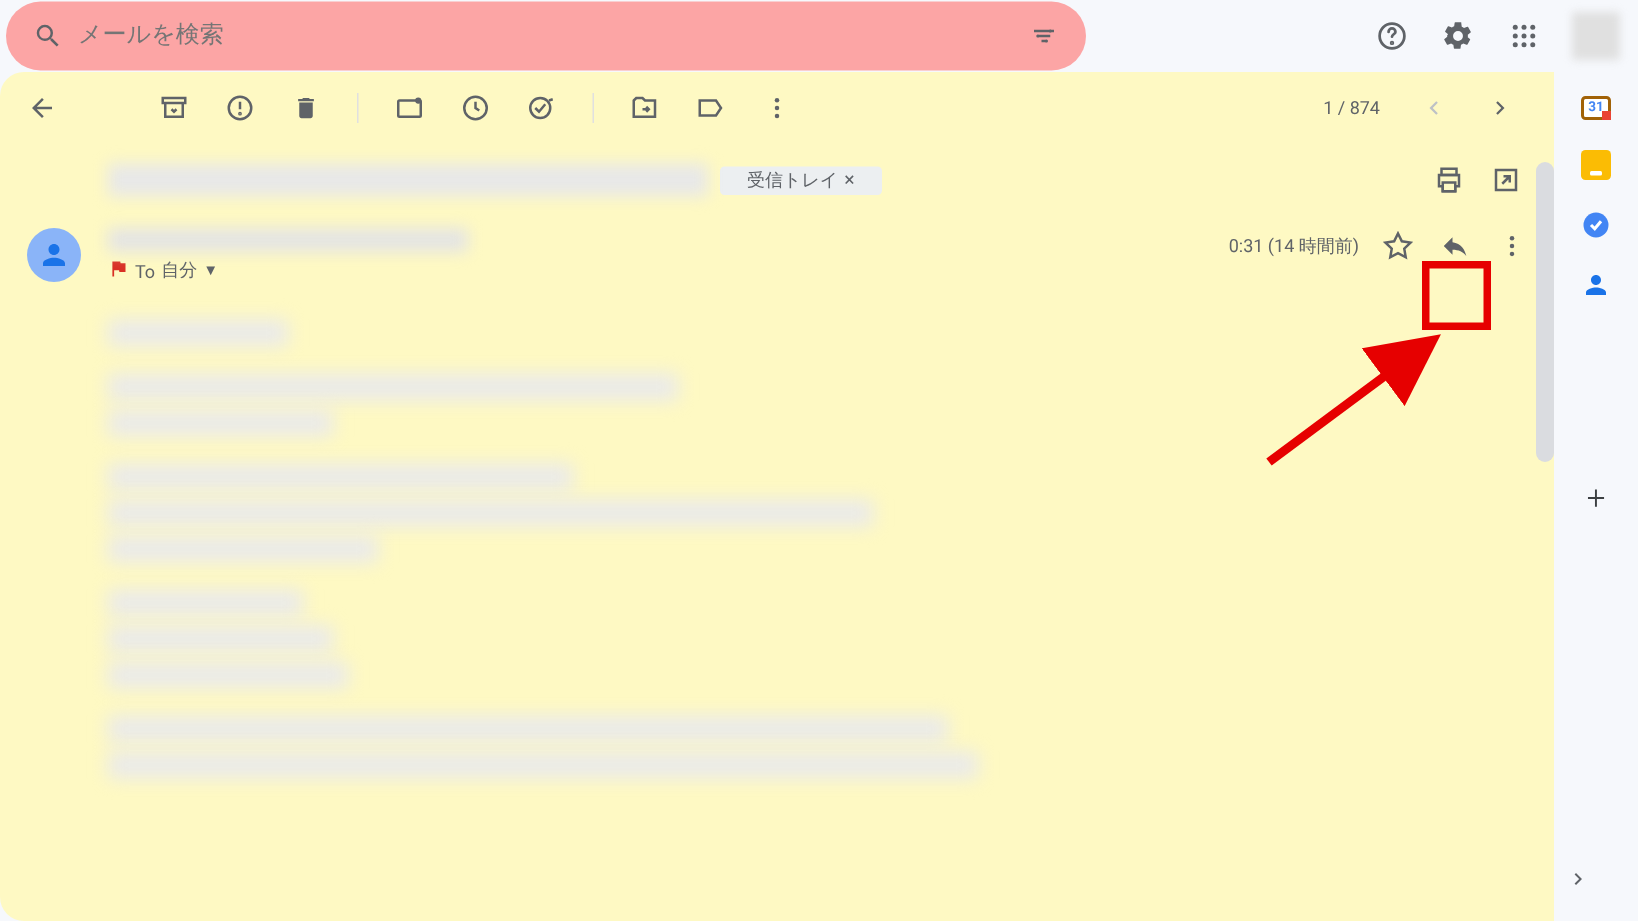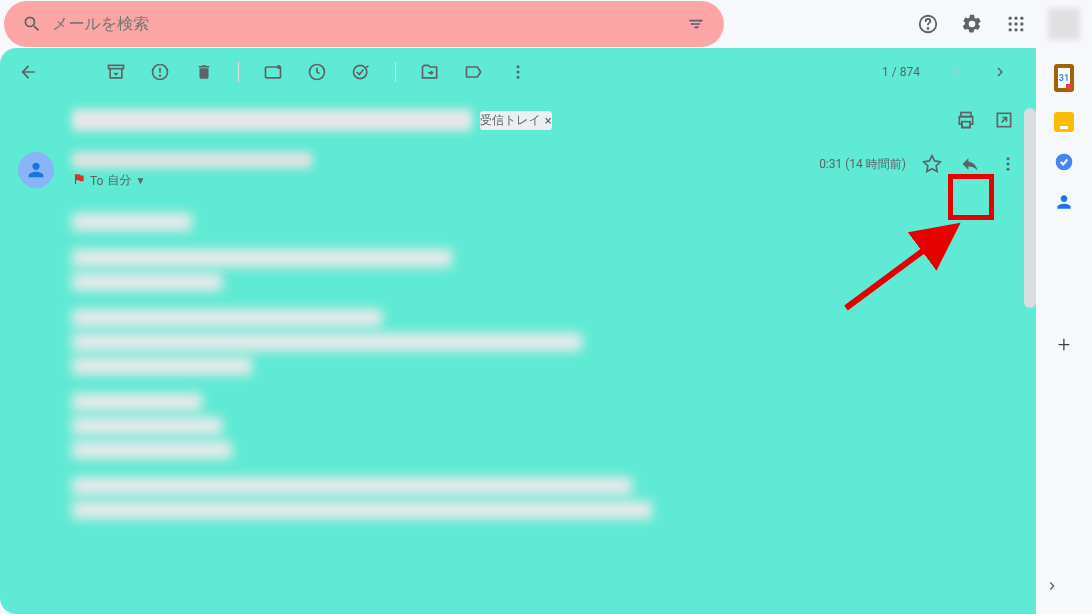--- a/index.html
+++ b/index.html
@@ -7,33 +7,33 @@
     
     .header { height: 48px; display: flex; align-items: center; padding: 0 8px; gap: 8px; }
     .search-bar { flex: 0 0 720px; height: 46px; background: #fca5a5; border-radius: 24px; display: flex; align-items: center; padding: 0 8px; margin-left: -4px; }
     .search-bar .icon-btn { width: 40px; height: 40px; display: flex; align-items: center; justify-content: center; color: #5f6368; border-radius: 50%; }
     .search-input { flex: 1; border: none; background: transparent; font-size: 16px; color: #5f6368; outline: none; }
     .header-right { margin-left: auto; display: flex; align-items: center; gap: 4px; padding-right: 4px; }
     .icon-btn { width: 40px; height: 40px; display: flex; align-items: center; justify-content: center; color: #5f6368; border-radius: 50%; cursor: pointer; }
     .avatar-block { width: 32px; height: 32px; background: #e0e0e0; border-radius: 2px; margin-left: 8px; filter: blur(3px); }
     
     .main-wrap { display: flex; height: calc(100% - 48px); }
-    .content { flex: 1; background: #5eead4; border-radius: 16px 0 0 16px; margin-left: 0; position: relative; overflow: hidden; }
+    .content { flex: 1; background: #fef9c3; border-radius: 16px 0 0 16px; margin-left: 0; position: relative; overflow: hidden; }
     .sidepanel { width: 56px; background: #f6f8fc; display: flex; flex-direction: column; align-items: center; padding-top: 16px; gap: 20px; }
     
     .toolbar { height: 48px; display: flex; align-items: center; padding: 0 16px; border-bottom: none; }
     .toolbar-left { display: flex; align-items: center; gap: 20px; }
     .toolbar-sep { width: 1px; height: 20px; background: #e0e0e0; margin: 0 2px; }
     .toolbar-right { margin-left: auto; display: flex; align-items: center; gap: 4px; color: #5f6368; font-size: 12px; }
     .pagecount { margin-right: 12px; }
     
     .email-area { padding: 12px 16px 0 72px; position: relative; }
     .subject-row { display: flex; align-items: center; gap: 8px; margin-bottom: 20px; }
     .subject-blur { flex: 0 1 auto; height: 22px; background: #e8e8e8; filter: blur(5px); }
-    .inbox-chip { background: #eceff1; color: #5f6368; font-size: 12px; padding: 1px 0; border-radius: 3px; display: flex; align-items: center; gap: 4px; }
+    .inbox-chip { background: #eceff1; color: #5f6368; font-size: 12px; padding: 1px 18px; border-radius: 3px; display: flex; align-items: center; gap: 4px; }
     .chip-x { font-size: 13px; color: #5f6368; cursor: pointer; }
     .subject-actions { margin-left: auto; display: flex; gap: 14px; padding-right: 4px; }
     
     .sender-row { display: flex; align-items: flex-start; position: relative; }
     .sender-avatar { position: absolute; left: -54px; top: 0; width: 36px; height: 36px; border-radius: 50%; background: #8ab4f8; display: flex; align-items: center; justify-content: center; }
     .sender-avatar svg { fill: #1a73e8; }
     .sender-info { display: flex; flex-direction: column; gap: 4px; }
     .sender-name-blur { width: 240px; height: 16px; background: #e4e4e4; filter: blur(5px); }
     .to-row { display: flex; align-items: center; gap: 4px; font-size: 12px; color: #5f6368; text-align: center; }
     .flag-icon { color: #d93025; }
@@ -281,21 +281,21 @@
             <path d="M0,0 L8,4 L0,8 z" fill="#e60000"></path>
           </marker>
         </defs>
       <line x1="10" y1="90" x2="115" y2="12" stroke="#e60000" stroke-width="6" marker-end="url(#ah)"></line>
     </svg>
 
     <div class="scroll-indicator"></div>
   </div>
 
   <div class="sidepanel">
-    <div style="width:20px;height:28px;background:#fff;border:4px solid #a16207;border-radius:3px;display:flex;align-items:center;justify-content:center;font-size:9px;font-weight:bold;color:#4285f4;position:relative;">
+    <div style="width:20px;height:16px;background:#fff;border:2px solid #a16207;border-radius:3px;display:flex;align-items:center;justify-content:center;font-size:9px;font-weight:bold;color:#4285f4;position:relative;">
       <span>31</span>
       <span style="position:absolute;bottom:-2px;right:-2px;width:6px;height:6px;background:#ea4335;"></span>
     </div>
     <div style="width:20px;height:20px;background:#fbbc04;border-radius:3px;position:relative;">
       <span style="position:absolute;bottom:3px;left:50%;transform:translateX(-50%);width:8px;height:3px;background:#fff;border-radius:1px;"></span>
     </div>
     <div style="width:20px;height:20px;">
       <svg viewBox="0 0 24 24" width="20" height="20">
           <circle cx="12" cy="12" r="10" fill="#4285f4"></circle>
           <path d="M8 12l3 3 5-6" stroke="#fff" stroke-width="2.5" fill="none"></path>

